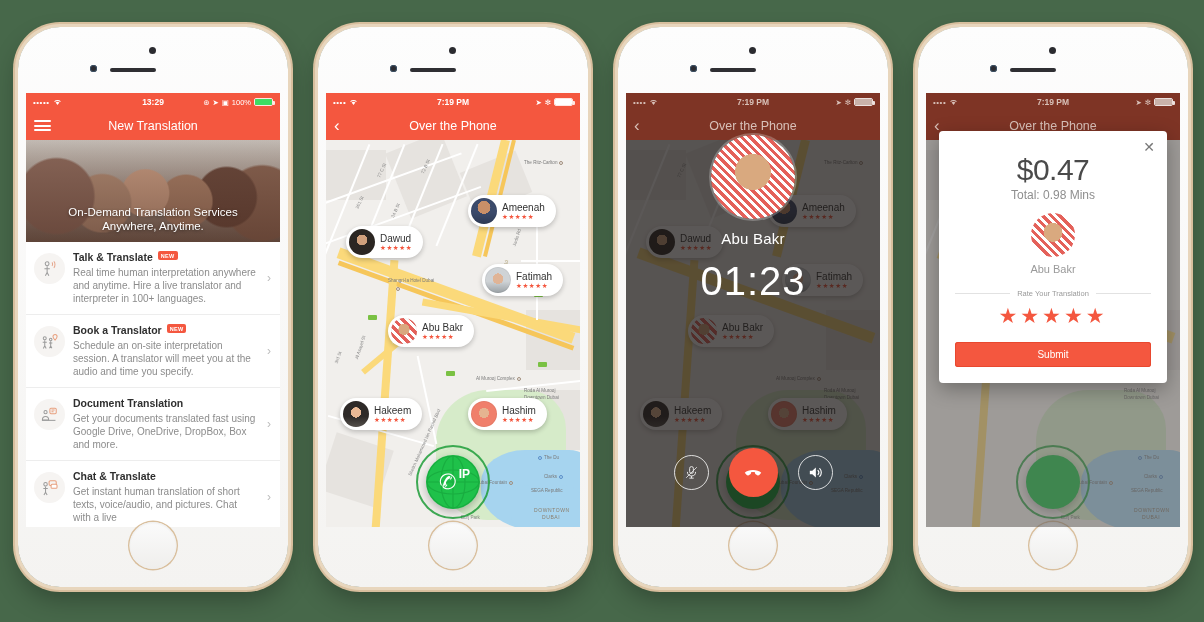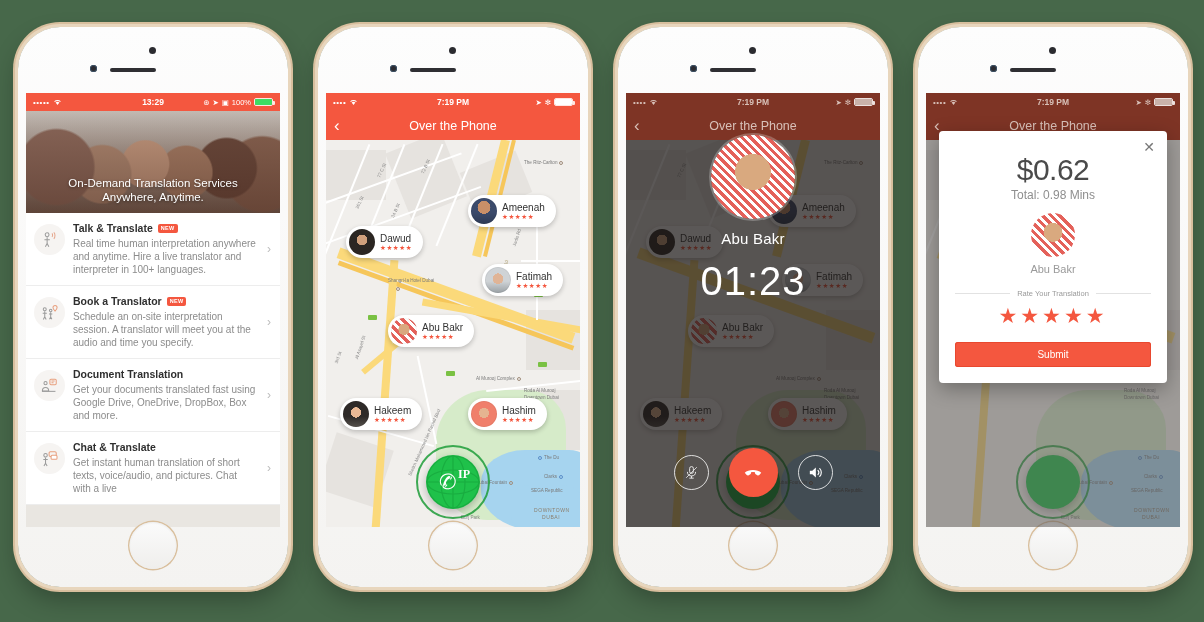--- a/index.html
+++ b/index.html
@@ -120,21 +120,21 @@
   }
   .row-ic {
     width: 31px; height: 31px; border-radius: 50%;
     background:#f6f4f2; flex: 0 0 31px;
     display:flex; align-items:center; justify-content:center;
     margin-top: 2px;
   }
   .row-body { flex:1; min-width:0; }
   .row-title {
     font-size: 10.5px; font-weight: bold; color:#2f2f2f;
-    display:flex; align-items:center; gap:5px; margin-bottom:3px;
+    display:flex; align-items:flex-start; gap:5px; margin-bottom:3px;
   }
   .badge-new {
     background:#f4573f; color:#fff; font-size:5.5px; font-weight:bold;
     padding:1.5px 3px; border-radius:2px; letter-spacing:.3px;
   }
   .row-desc { font-size: 10px; line-height: 13px; color:#8c8c8c; }
   .row-chev { color:#bdbdbd; font-size: 12px; align-self:center; padding-left:3px;}
 
   
   .map { position:relative; width:100%; height: 387px; background:#f1efec; overflow:hidden; }
@@ -201,21 +201,21 @@
   }
   .fab {
     width: 54px; height: 54px; border-radius:50%;
     background:#1fc14a; position:relative;
     display:flex; align-items:center; justify-content:center;
     box-shadow: 0 3px 8px rgba(0,0,0,.25);
     overflow:hidden;
   }
   .globe { position:absolute; inset:0; opacity:.28; }
   .fab-phone { position:relative; z-index:2; color:#fff; font-size:21px; transform: rotate(8deg); margin-right:10px; }
-  .fab-ip { position:absolute; z-index:2; right:10px; top:12px; color:#fff; font-size:12px; font-weight:bold;font-family:Liberation Serif, serif; }
+  .fab-ip { position:absolute; z-index:2; right:10px; top:12px; color:#fff; font-size:12px; font-weight:bold; }
 
   
   .callwrap { position:absolute; inset:0; z-index:60; display:flex; flex-direction:column; align-items:center; }
   .call-av {
     width: 84px; height: 84px; border-radius:50%; margin-top: 42px;
     box-shadow: 0 0 0 2px rgba(255,255,255,.25);
     overflow:hidden;
   }
   .call-name { color:#fff; font-size:15px; margin-top:11px; letter-spacing:.2px; }
   .call-timer { color:#fff; font-size:40px; font-weight:300; margin-top:12px; letter-spacing:1px; }
@@ -274,20 +274,30 @@
           <span>⊛</span>
           <span>➤</span>
           <span>▣</span>
           <span>100%</span>
           <span class="batt">
               <i style="width:100%"></i>
             </span>
         </div>
       </div>
 
+      <div class="navbar">
+        <div class="nav-left">
+          <div class="hamburger">
+              <span></span>
+              <span></span>
+              <span></span>
+            </div>
+        </div>
+        <span>New Translation</span>
+      </div>
 
       <div class="hero">
         <div class="hero-txt">
           <div>On-Demand Translation Services</div>
           <div>Anywhere, Anytime.</div>
         </div>
       </div>
 
       <div class="list">
 
@@ -802,21 +812,21 @@
           </div>
         </div>
         <div class="fab-wrap" style="left:100px;top:315px;">
           <div class="fab-ring"></div>
           <div class="fab"></div>
         </div>
       </div>
 
       <div class="modal">
         <div class="modal-close">✕</div>
-        <div class="m-price">$0.62</div>
+        <div class="m-price">$0.47</div>
         <div class="m-total">Total: 0.98 Mins</div>
         <div class="m-av av-abubakr"></div>
         <div class="m-name">Abu Bakr</div>
         <div class="m-rate-wrap">
           <span class="ln"></span>
           <span class="m-rate">Rate Your Translation</span>
           <span class="ln"></span>
         </div>
         <div class="m-stars">★★★★★</div>
         <button class="m-submit">Submit</button>

